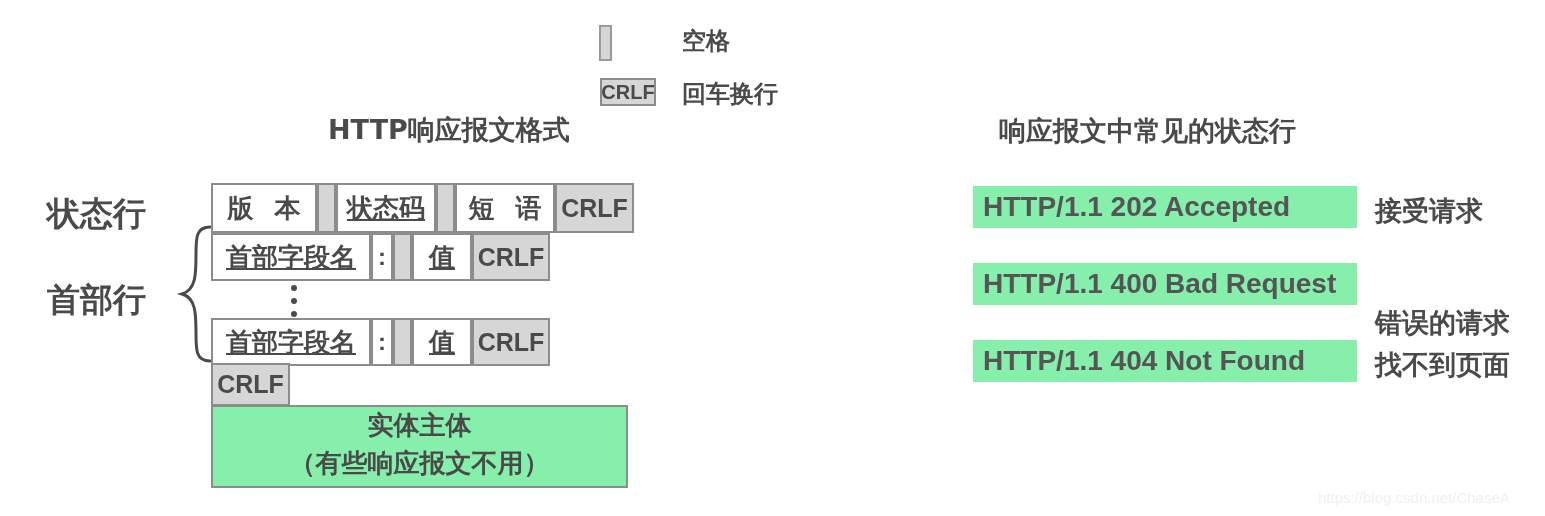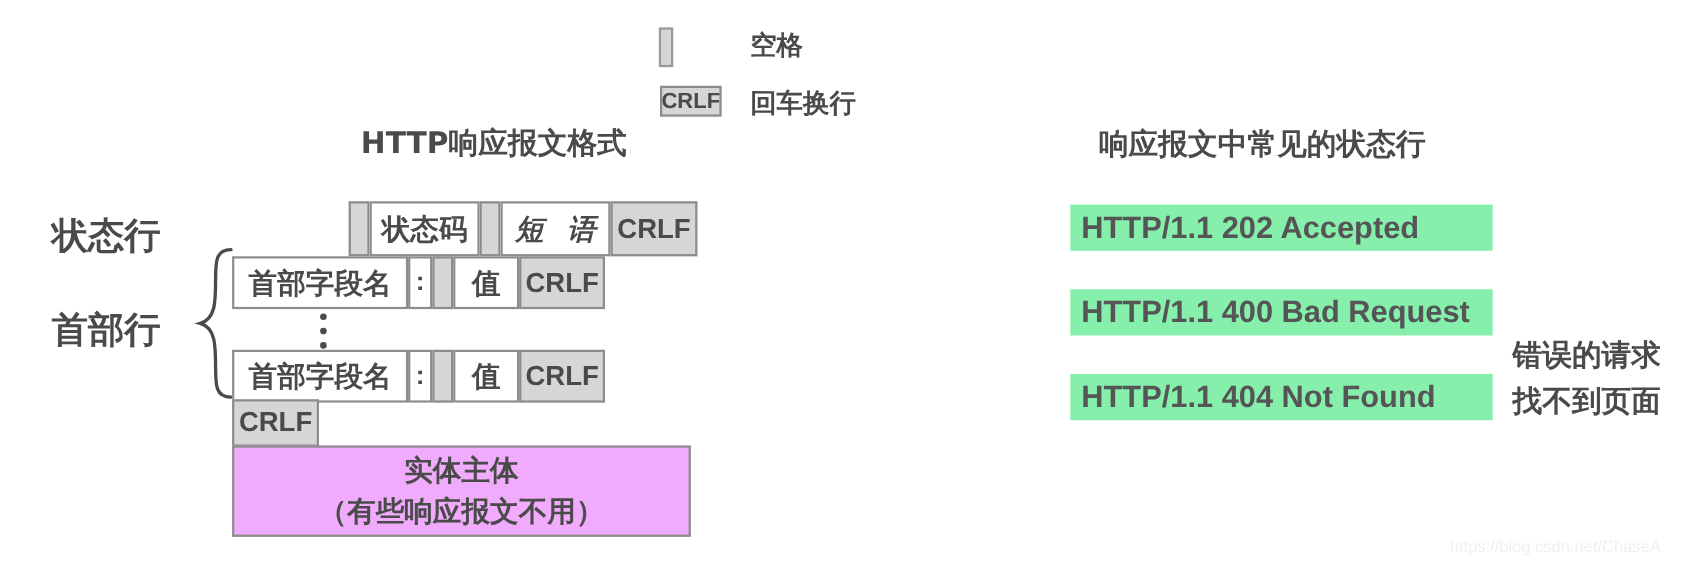--- a/index.html
+++ b/index.html
@@ -38,20 +38,21 @@
   .cell.cjk {
     font-family: "DejaVu Sans", "Liberation Sans", sans-serif;
     letter-spacing: 6px;
     text-indent: 6px;
     font-size: 26px;
   }
   .cell.cjk-tight {
     font-family: "DejaVu Sans", "Liberation Sans", sans-serif;
     letter-spacing: 0px;
     font-size: 26px;
+    text-decoration: underline;
   }
   .cell.crlf {
     font-family: "Liberation Sans", sans-serif;
     font-size: 25px;
     letter-spacing: 0px;
     font-weight: bold;
   }
   .cell.colon {
     font-size: 24px;
     font-weight: bold;
@@ -102,23 +103,23 @@
     align-items: center;
     justify-content: center;
     font-family: "Liberation Sans", sans-serif;
   }
 
   
   .body-box {
     position: absolute;
     box-sizing: border-box;
     border: 2px solid #8c8c8c;
-    background: #f0abfc;
-    color: #4a4a4a;
-    font-family: Liberation Sans, sans-serif;
+    background: #86efac;
+    color: #4a4a4a;
+    font-family: Liberation Mono, monospace;
     font-weight: bold;
     font-size: 26px;
     display: flex;
     flex-direction: column;
     align-items: center;
     justify-content: center;
     line-height: 1.45;
   }
 
   
@@ -182,24 +183,25 @@
 
   <div class="title" style="left:283px; top:112px;margin-left:45px;">HTTP响应报文格式</div>
 
   <div class="side-label" style="left:47px; top:192px;">状态行</div>
   <div class="side-label" style="left:47px; top:278px;">首部行</div>
 
   <svg class="abs" style="left:170px; top:224px;" width="42" height="140" viewBox="0 0 42 140">
     <path d="M40 3 C26 3 26 14 26 30 C26 50 26 66 12 70 C26 74 26 90 26 110 C26 126 26 137 40 137" fill="none" stroke="#4a4a4a" stroke-width="3" stroke-linecap="round"></path>
   </svg>
 
+  <div class="cell cjk" style="left:211px; top:183px; width:106px; height:50px;">版 本</div>
   <div class="cell gray" style="left:317px; top:183px; width:19px; height:50px;"></div>
   <div class="cell cjk-tight" style="left:336px; top:183px; width:100px; height:50px;">状态码</div>
   <div class="cell gray" style="left:436px; top:183px; width:19px; height:50px;"></div>
-  <div class="cell cjk" style="left:455px; top:183px; width:100px; height:50px;font-style:italic;">短 语</div>
+  <div class="cell cjk" style="left:455px; top:183px; width:100px; height:50px;">短 语</div>
   <div class="cell gray crlf" style="left:555px; top:183px; width:79px; height:50px;">CRLF</div>
 
   <div class="cell cjk-tight" style="left:211px; top:233px; width:160px; height:48px;">首部字段名</div>
   <div class="cell colon" style="left:371px; top:233px; width:22px; height:48px;">:</div>
   <div class="cell gray" style="left:393px; top:233px; width:19px; height:48px;"></div>
   <div class="cell cjk-tight" style="left:412px; top:233px; width:60px; height:48px;">值</div>
   <div class="cell gray crlf" style="left:472px; top:233px; width:78px; height:48px;">CRLF</div>
 
   <div class="vdots" style="left:290px; top:285px; width:8px; height:32px;">
     <i></i>
@@ -216,20 +218,21 @@
   <div class="cell gray crlf" style="left:211px; top:363px; width:79px; height:43px;">CRLF</div>
 
   <div class="body-box" style="left:211px; top:405px; width:417px; height:83px;">
     <div>实体主体</div>
     <div>（有些响应报文不用）</div>
   </div>
 
   <div class="title" style="left:999px; top:113px;">响应报文中常见的状态行</div>
 
   <div class="status-bar" style="left:973px; top:186px; width:384px; height:42px;">HTTP/1.1 202 Accepted</div>
+  <div class="status-desc" style="left:1375px; top:193px;">接受请求</div>
 
   <div class="status-bar" style="left:973px; top:263px; width:384px; height:42px;text-align:right;">HTTP/1.1 400 Bad Request</div>
   <div class="status-desc" style="left:1375px; top:270px;margin-top:35px;">错误的请求</div>
 
   <div class="status-bar" style="left:973px; top:340px; width:384px; height:42px;">HTTP/1.1 404 Not Found</div>
   <div class="status-desc" style="left:1375px; top:347px;">找不到页面</div>
 
   <div class="watermark" style="left:1318px; top:489px;">https://blog.csdn.net/ChaseAug</div>
 
 </div>

